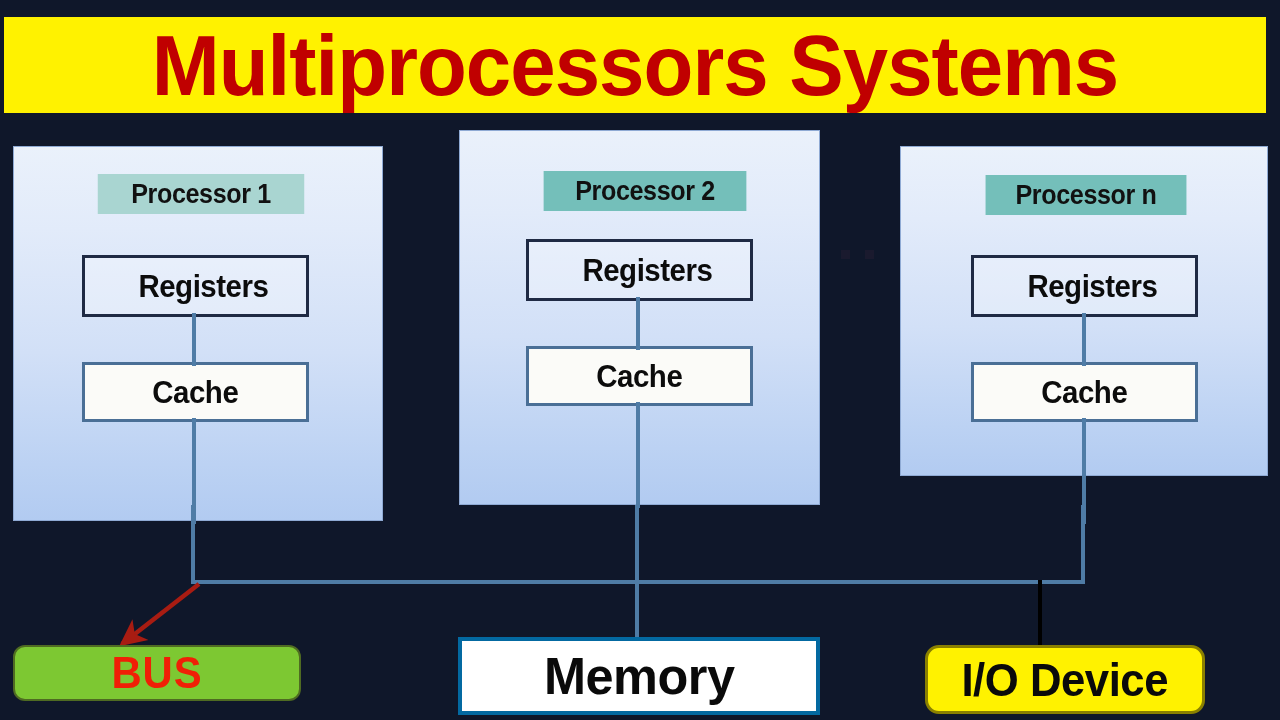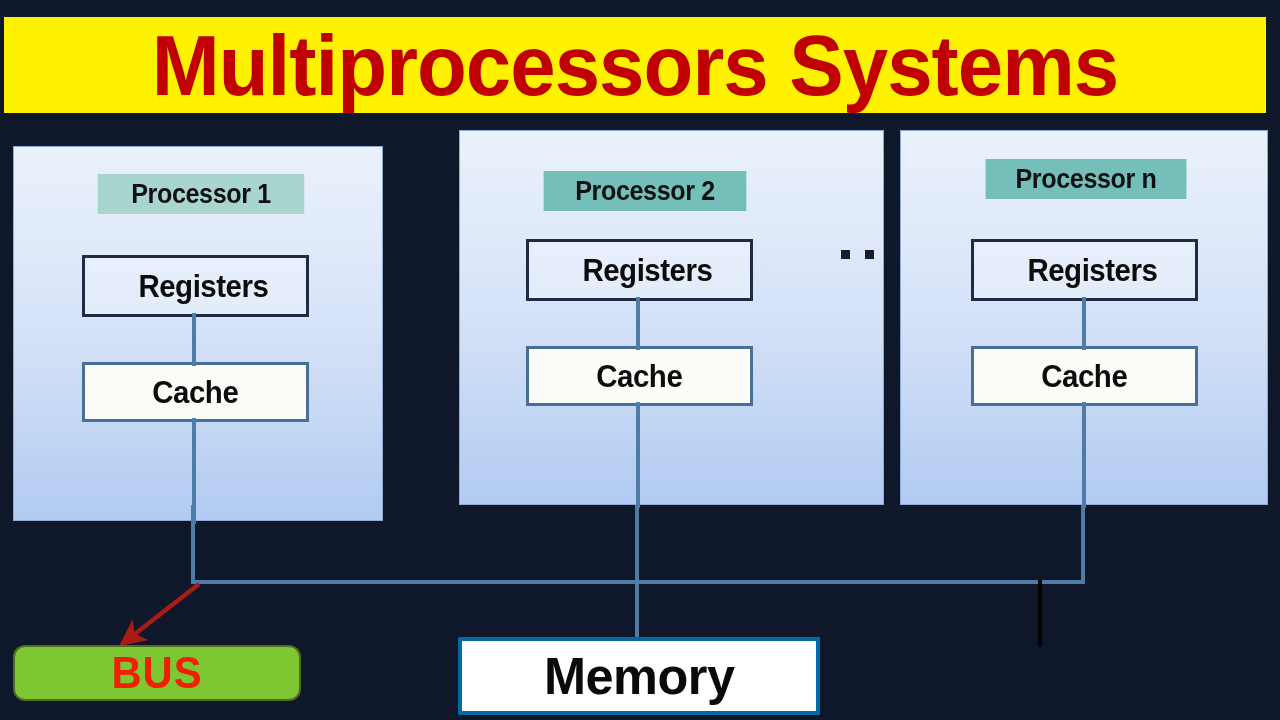--- a/index.html
+++ b/index.html
@@ -231,33 +231,33 @@
     </div>
     <div class="cache-box" style="left:68px; top:215px; width:227px; height:60px;">
       <span>Cache</span>
     </div>
 
     <div class="vline" style="left:178px; top:166px; width:4px; height:53px;"></div>
 
     <div class="vline" style="left:178px; top:271px; width:4px; height:106px;"></div>
   </div>
 
-  <div class="proc-panel" style="left:459px; top:130px; width:425px; height:375px;">
+  <div class="proc-panel" style="left:459px; top:130px; width:361px; height:375px;">
     <div class="proc-label" style="left:76px; top:40px; width:218px; height:40px; background:#74bfba;">Processor 2</div>
     <div class="reg-box" style="left:66px; top:108px; width:227px; height:62px;">
       <span>Registers</span>
     </div>
     <div class="cache-box" style="left:66px; top:215px; width:227px; height:60px;">
       <span>Cache</span>
     </div>
     <div class="vline" style="left:176px; top:166px; width:4px; height:53px;"></div>
     <div class="vline" style="left:176px; top:271px; width:4px; height:106px;"></div>
   </div>
 
-  <div class="proc-panel" style="left:900px; top:130px; width:368px; height:375px;">
+  <div class="proc-panel" style="left:900px; top:146px; width:368px; height:330px;">
     <div class="proc-label" style="left:77px; top:28px; width:216px; height:40px; background:#74bfba;">Processor n</div>
     <div class="reg-box" style="left:70px; top:108px; width:227px; height:62px;">
       <span>Registers</span>
     </div>
     <div class="cache-box" style="left:70px; top:215px; width:227px; height:60px;">
       <span>Cache</span>
     </div>
     <div class="vline" style="left:181px; top:166px; width:4px; height:53px;"></div>
     <div class="vline" style="left:181px; top:271px; width:4px; height:106px;"></div>
   </div>
@@ -287,14 +287,17 @@
   </svg>
 
   <div class="bus-box" style="left:13px; top:645px; width:288px; height:56px;">
     <span>BUS</span>
   </div>
 
   <div class="memory-box" style="left:458px; top:637px; width:362px; height:78px;">
     <span>Memory</span>
   </div>
 
+  <div class="io-box" style="left:925px; top:645px; width:280px; height:69px;">
+    <span>I/O Device</span>
+  </div>
 
 </div>
 
 </body></html>

